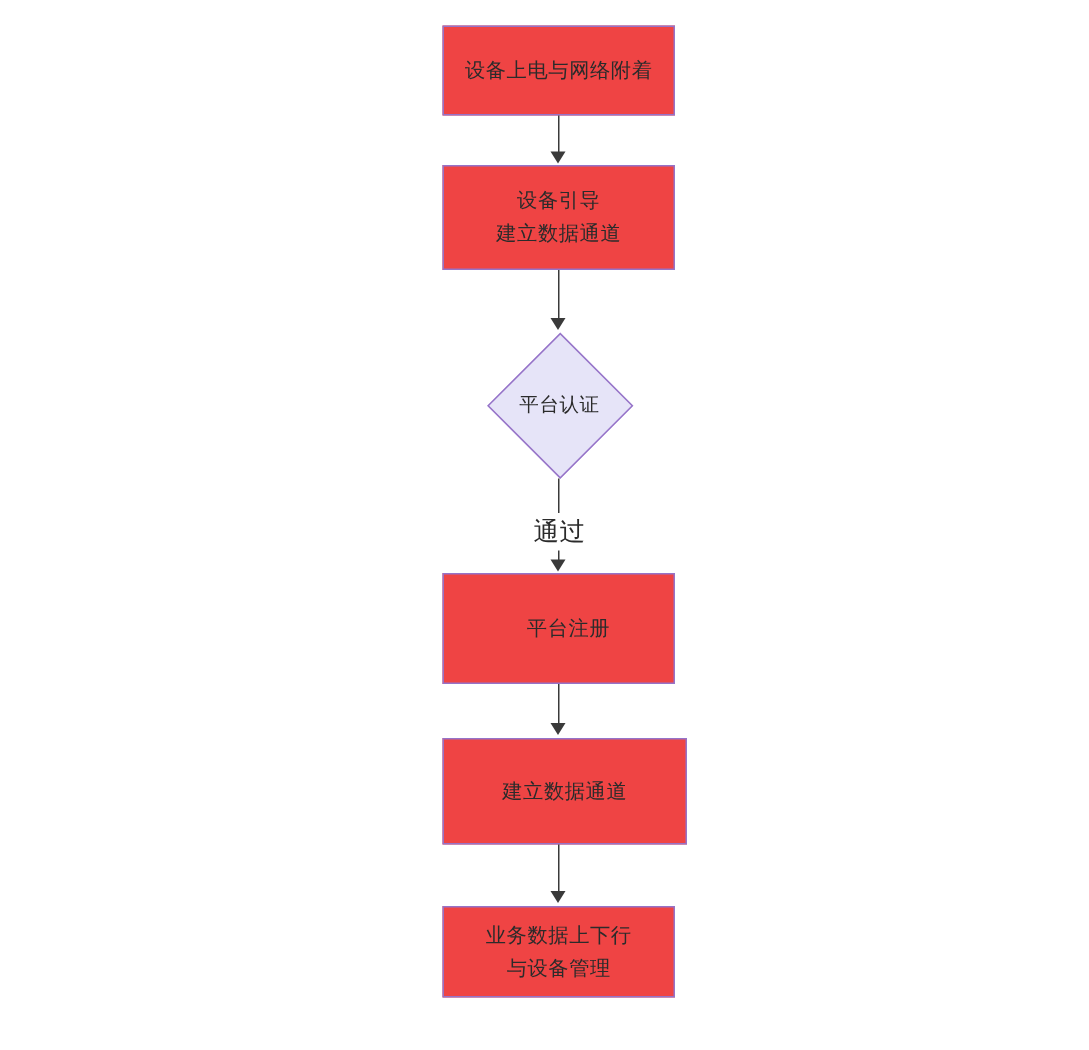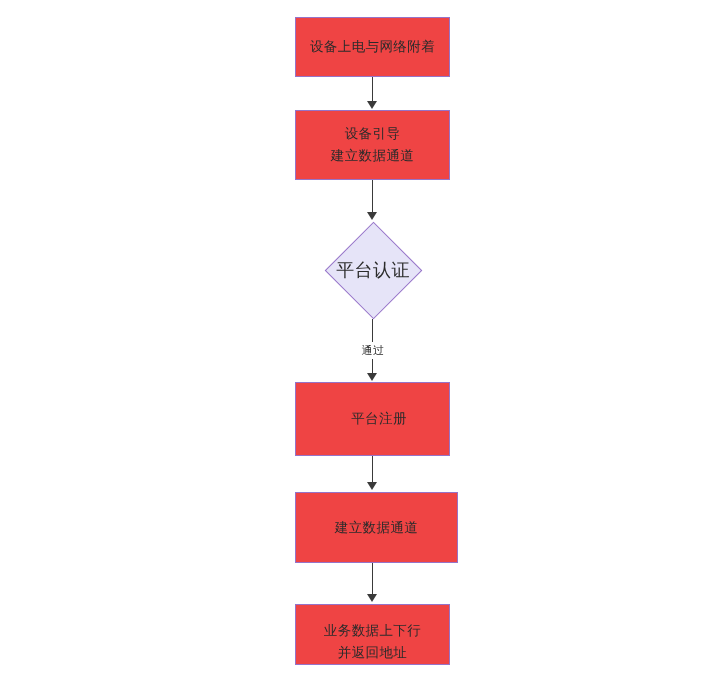--- a/index.html
+++ b/index.html
@@ -59,42 +59,42 @@
   .diamond-label {
     position: absolute;
     left: 0;
     top: 0;
     width: 100%;
     height: 100%;
     display: flex;
     align-items: center;
     justify-content: center;
     color: #2b2b2b;
-    font-size: 18px;
+    font-size: 13px;
     letter-spacing: 0.4px;
     white-space: nowrap;
   }
   .connector {
     position: absolute;
     width: 0;
     border-left: 1.3px solid #3a3a3a;
   }
   .arrowhead {
     position: absolute;
     width: 0;
     height: 0;
     border-left: 5px solid transparent;
     border-right: 5px solid transparent;
     border-top: 8px solid #3a3a3a;
   }
   .edge-label {
     position: absolute;
     background: #ffffff;
     color: #2b2b2b;
-    font-size: 11px;
+    font-size: 17px;
     letter-spacing: 0.4px;
     padding: 1px 3px;
     white-space: nowrap;
     transform: translateX(-50%);
   }
 </style>
 </head>
 <body>
 
 <div id="flow-canvas">
@@ -130,18 +130,18 @@
   <div class="connector" style="left:372px; top:456px; height:28px;"></div>
   <div class="arrowhead" style="left:367px; top:482px;"></div>
 
   <div class="node" style="left:295px; top:492px; width:163px; height:71px;">
     <span class="line">建立数据通道</span>
   </div>
 
   <div class="connector" style="left:372px; top:563px; height:33px;"></div>
   <div class="arrowhead" style="left:367px; top:594px;"></div>
 
-  <div class="node" style="left:295px; top:604px; width:155px; height:61px;justify-content:flex-end;">
+  <div class="node" style="left:295px; top:604px; width:155px; height:61px;">
     <span class="line">业务数据上下行</span>
-    <span class="line">并返回地址</span>
+    <span class="line">与设备管理</span>
   </div>
 
 </div>
 
 </body></html>

